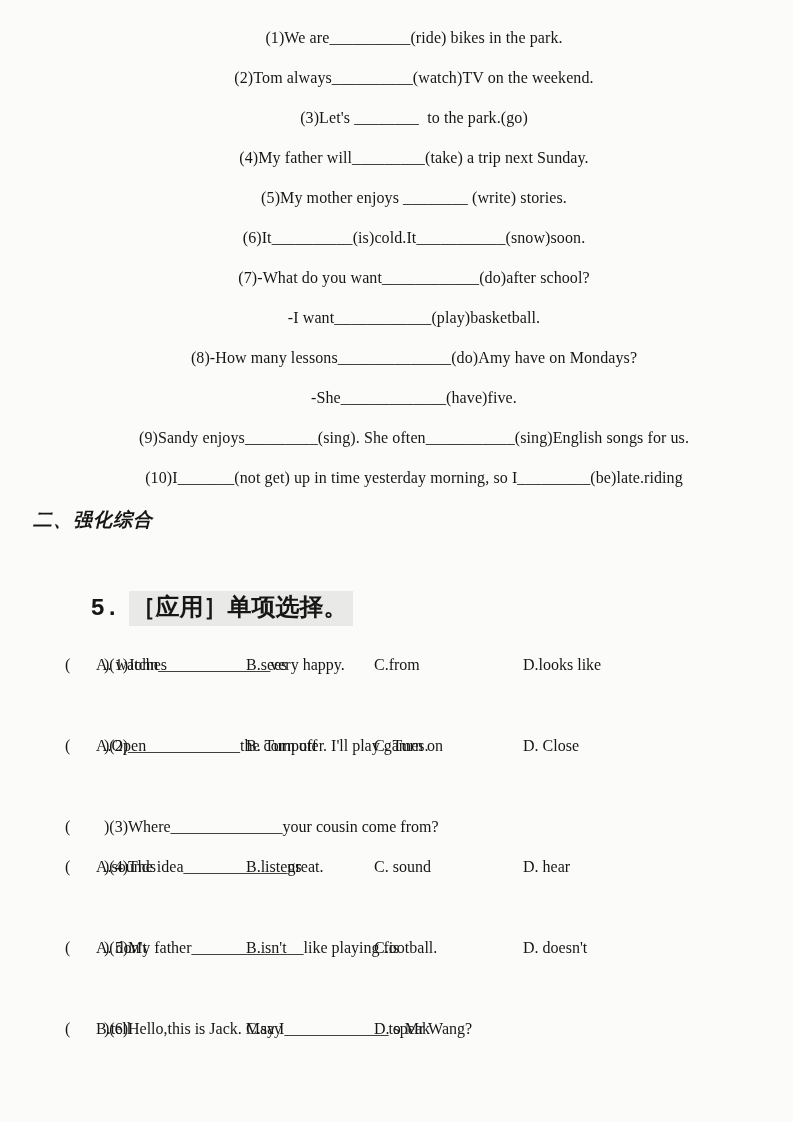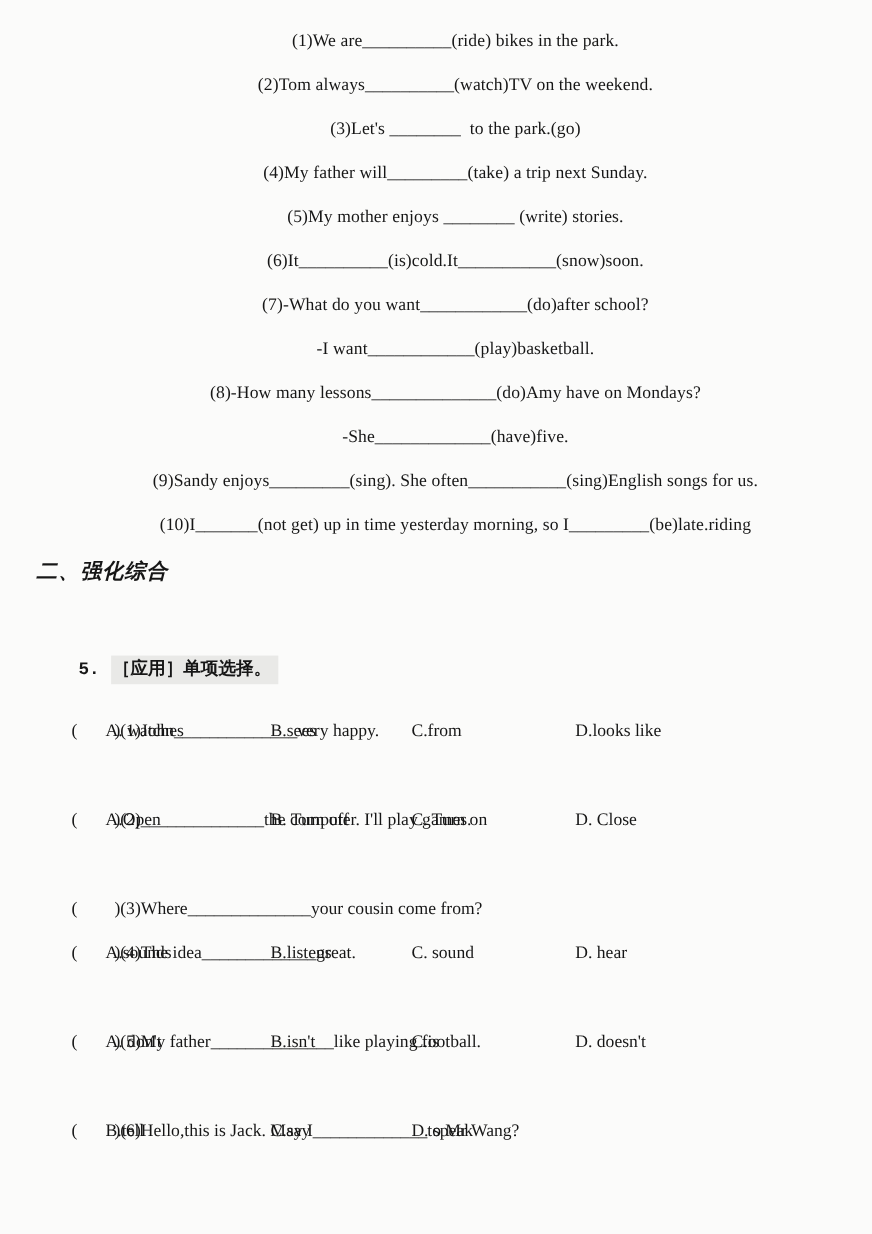--- a/index.html
+++ b/index.html
@@ -38,21 +38,21 @@
     font-size: 19px;
     letter-spacing: 1px;
     font-style: italic;
   }
   .sub-heading {
     margin: 27px 0 0 33px;
     height: 32px;
     line-height: 32px;
     font-family: Liberation Mono, monospace;
     font-weight: bold;
-    font-size: 16px;
+    font-size: 24px;
     white-space: pre;
   }
   .sub-heading .num { margin-right: 10px; }
   .sub-heading .hl {
     background: #e9e9e7;
     padding: 4px 6px 4px 2px;
   }
   
   .mcq { margin-top: 11px; }
   .q-row {

